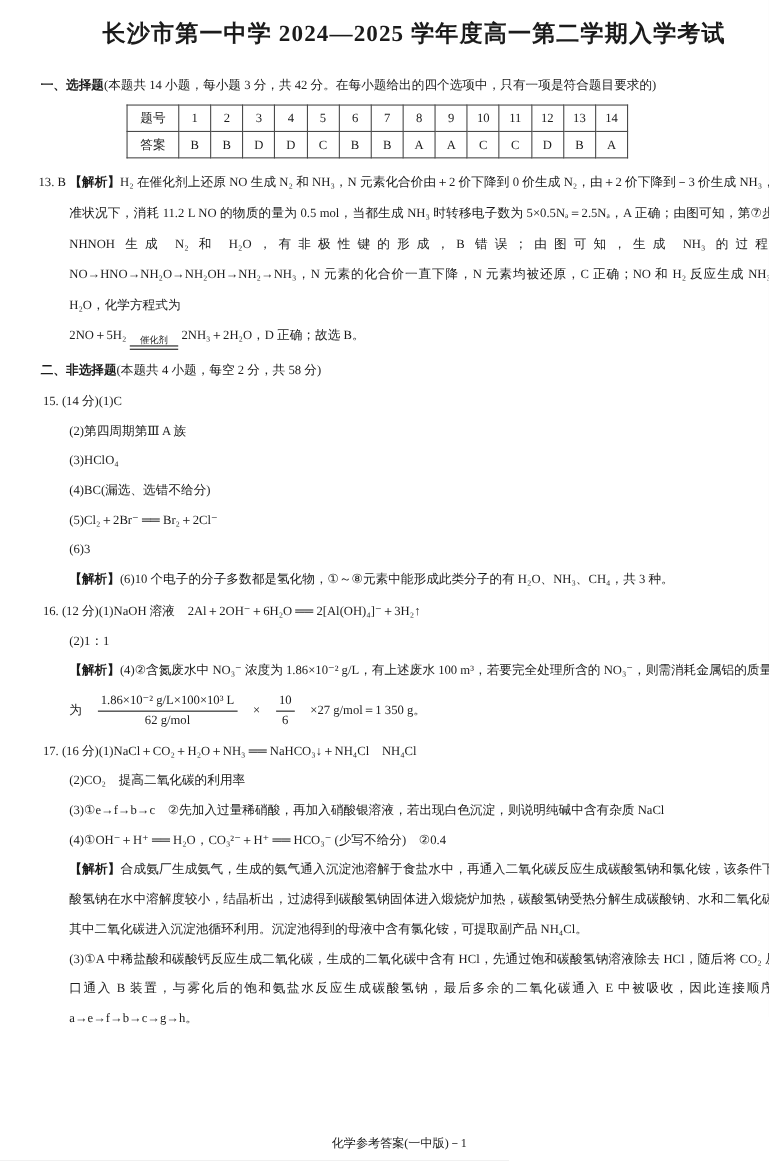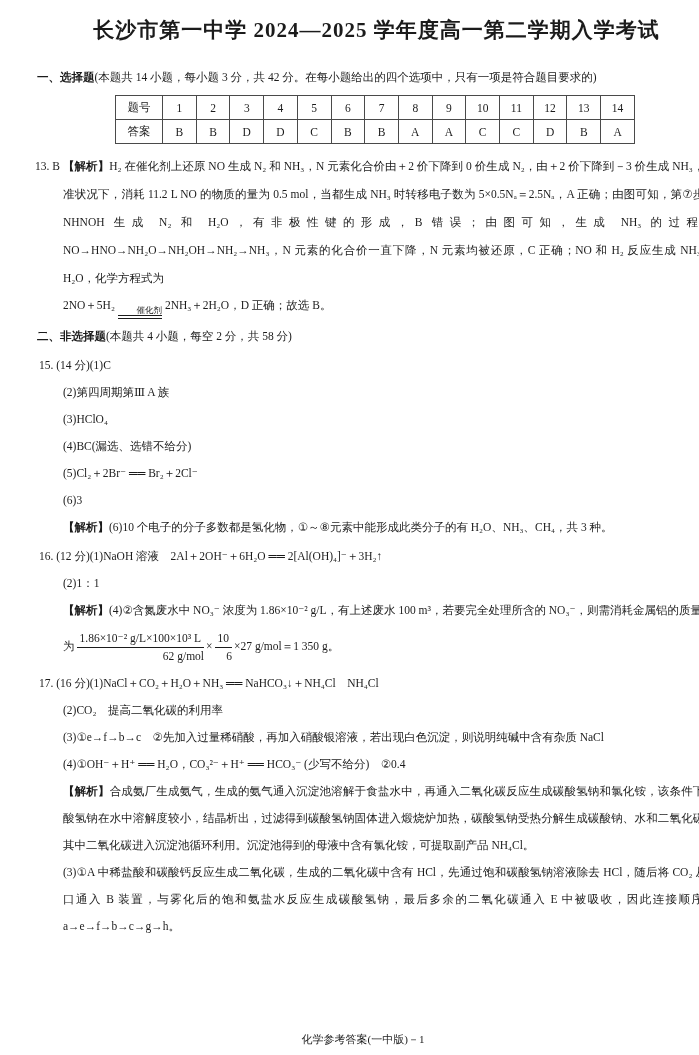--- a/index.html
+++ b/index.html
@@ -27,21 +27,21 @@
     font-size:17px;
     margin-top:26px;
     letter-spacing:2px;
   }
   .b{font-weight:bold;}
   .sec-head{margin:26px 10px 0 10px;}
   .answer-table{
     border-collapse:collapse;
     margin:10px 2px 0 88px;
     table-layout:fixed;
-    width:520px;
+    width:456px;
   }
   .answer-table td{
     border:1px solid #4a4a4a;
     height:23px;
     text-align:center;
     padding:0;
     font-size:11.5px;
   }
   .answer-table td.lbl{width:46px;}
   .qblock{margin:0 10px 0 36px;}
@@ -50,42 +50,42 @@
     line-height:28px;
     text-align:justify;
     margin-top:8px;
   }
   .line{line-height:27px;height:27px;white-space:nowrap;}
   .pullleft{margin-left:-24px;}
   .cond-eq{
     display:inline-block;
     vertical-align:-4px;
     margin:0 3px;
-    text-align:right;
+    text-align:center;
   }
   .cond-eq .cond{display:block;font-size:8.5px;line-height:10px;}
   .cond-eq .dline{
     display:block;width:44px;height:2px;
     border-top:1px solid #1b1b1b;
     border-bottom:1px solid #1b1b1b;
   }
   .blank{
     display:inline-block;
     min-width:28px;
     text-align:center;
     border-bottom:1px solid #1b1b1b;
     line-height:14px;
   }
   .frac-line{height:44px;line-height:44px;}
   .frac{
     display:inline-block;
     vertical-align:middle;
-    text-align:right;
+    text-align:center;
     line-height:17px;
-    margin:0 2px;
+    margin:0 14px;
   }
   .frac .num{display:block;border-bottom:1px solid #1b1b1b;padding:0 3px;}
   .frac .den{display:block;}
   .para{
     line-height:27px;
     text-align:justify;
   }
   .footer{
     position:absolute;
     left:0;right:0;

